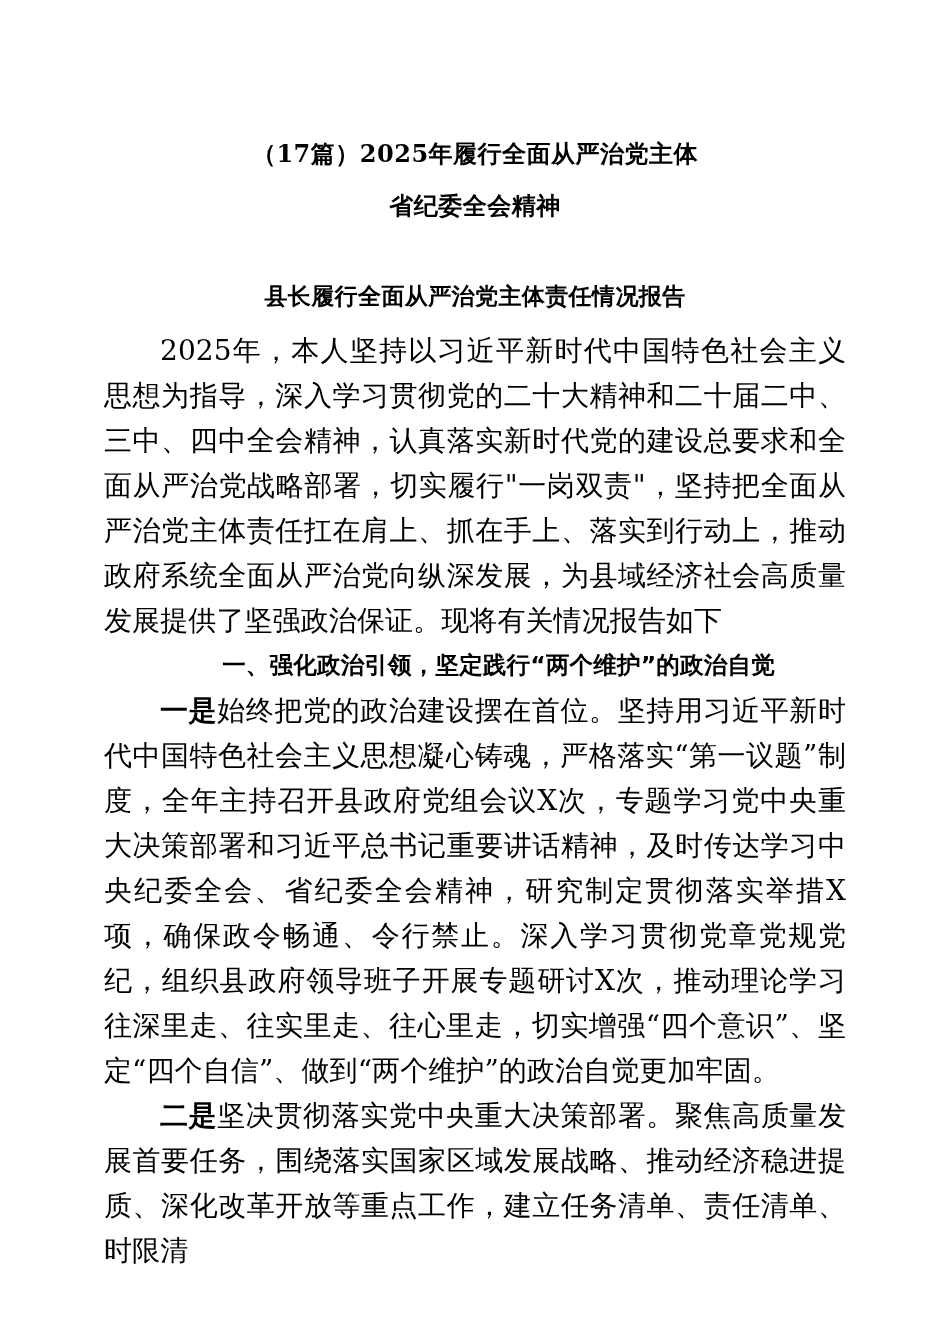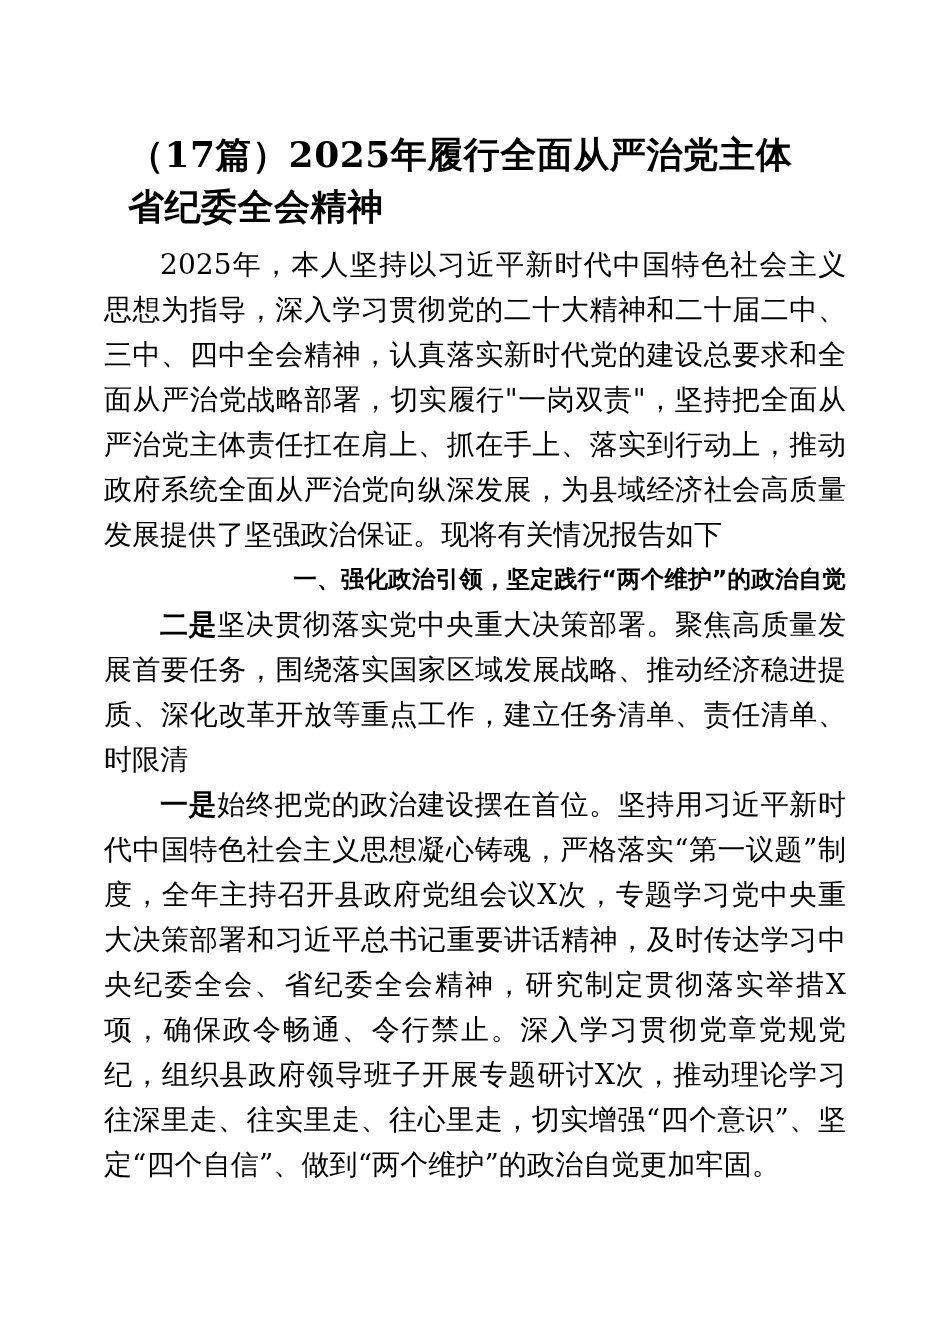--- a/index.html
+++ b/index.html
@@ -30,23 +30,23 @@
     position: absolute;
     left: 104px;
     top: 128px;
     width: 742px;
   }
 
   
   .doc-title {
     font-family: "DejaVu Serif", "Liberation Serif", serif;
     font-weight: 700;
-    font-size: 36px;
+    font-size: 24px;
     line-height: 52px;
-    text-align: left;
+    text-align: center;
     letter-spacing: 0.5px;
     margin: 0 0 0 0;
     padding: 0 24px;
   }
 
   
   .doc-subtitle {
     font-family: "DejaVu Serif", "Liberation Serif", serif;
     font-weight: 700;
     font-size: 23px;
@@ -77,49 +77,50 @@
 
   
   .section-heading {
     font-family: "DejaVu Sans", "Liberation Sans", sans-serif;
     font-weight: 700;
     font-size: 23.5px;
     line-height: 45px;
     text-indent: 2em;
     margin: 0;
     letter-spacing: 0.2px;
-    text-align: right;
+    text-align: center;
   }
 
   
   .para-first {
     margin-top: 10px;
   }
 </style>
 </head>
 <body>
 
 <div class="page">
   <div class="content">
 
     <h1 class="doc-title">
       <span>（17篇）2025年履行全面从严治党主体</span>
       <br>
       <span>省纪委全会精神</span>
     </h1>
 
+    <h2 class="doc-subtitle">县长履行全面从严治党主体责任情况报告</h2>
 
     <p class="para para-first">
       <span>2025年，本人坚持以习近平新时代中国特色社会主义思想为指导，深入学习贯彻党的二十大精神和二十届二中、三中、四中全会精神，认真落实新时代党的建设总要求和全面从严治党战略部署，切实履行"一岗双责"，坚持把全面从严治党主体责任扛在肩上、抓在手上、落实到行动上，推动政府系统全面从严治党向纵深发展，为县域经济社会高质量发展提供了坚强政治保证。现将有关情况报告如下</span>
     </p>
 
     <p class="section-heading">一、强化政治引领，坚定践行“两个维护”的政治自觉</p>
 
     <p class="para">
-      <span class="para-lead">二是</span><span>坚决贯彻落实党中央重大决策部署。聚焦高质量发展首要任务，围绕落实国家区域发展战略、推动经济稳进提质、深化改革开放等重点工作，建立任务清单、责任清单、时限清</span>
+      <span class="para-lead">一是</span><span>始终把党的政治建设摆在首位。坚持用习近平新时代中国特色社会主义思想凝心铸魂，严格落实“第一议题”制度，全年主持召开县政府党组会议X次，专题学习党中央重大决策部署和习近平总书记重要讲话精神，及时传达学习中央纪委全会、省纪委全会精神，研究制定贯彻落实举措X项，确保政令畅通、令行禁止。深入学习贯彻党章党规党纪，组织县政府领导班子开展专题研讨X次，推动理论学习往深里走、往实里走、往心里走，切实增强“四个意识”、坚定“四个自信”、做到“两个维护”的政治自觉更加牢固。</span>
     </p>
 
     <p class="para">
-      <span class="para-lead">一是</span><span>始终把党的政治建设摆在首位。坚持用习近平新时代中国特色社会主义思想凝心铸魂，严格落实“第一议题”制度，全年主持召开县政府党组会议X次，专题学习党中央重大决策部署和习近平总书记重要讲话精神，及时传达学习中央纪委全会、省纪委全会精神，研究制定贯彻落实举措X项，确保政令畅通、令行禁止。深入学习贯彻党章党规党纪，组织县政府领导班子开展专题研讨X次，推动理论学习往深里走、往实里走、往心里走，切实增强“四个意识”、坚定“四个自信”、做到“两个维护”的政治自觉更加牢固。</span>
+      <span class="para-lead">二是</span><span>坚决贯彻落实党中央重大决策部署。聚焦高质量发展首要任务，围绕落实国家区域发展战略、推动经济稳进提质、深化改革开放等重点工作，建立任务清单、责任清单、时限清</span>
     </p>
 
   </div>
 </div>
 
 </body></html>

